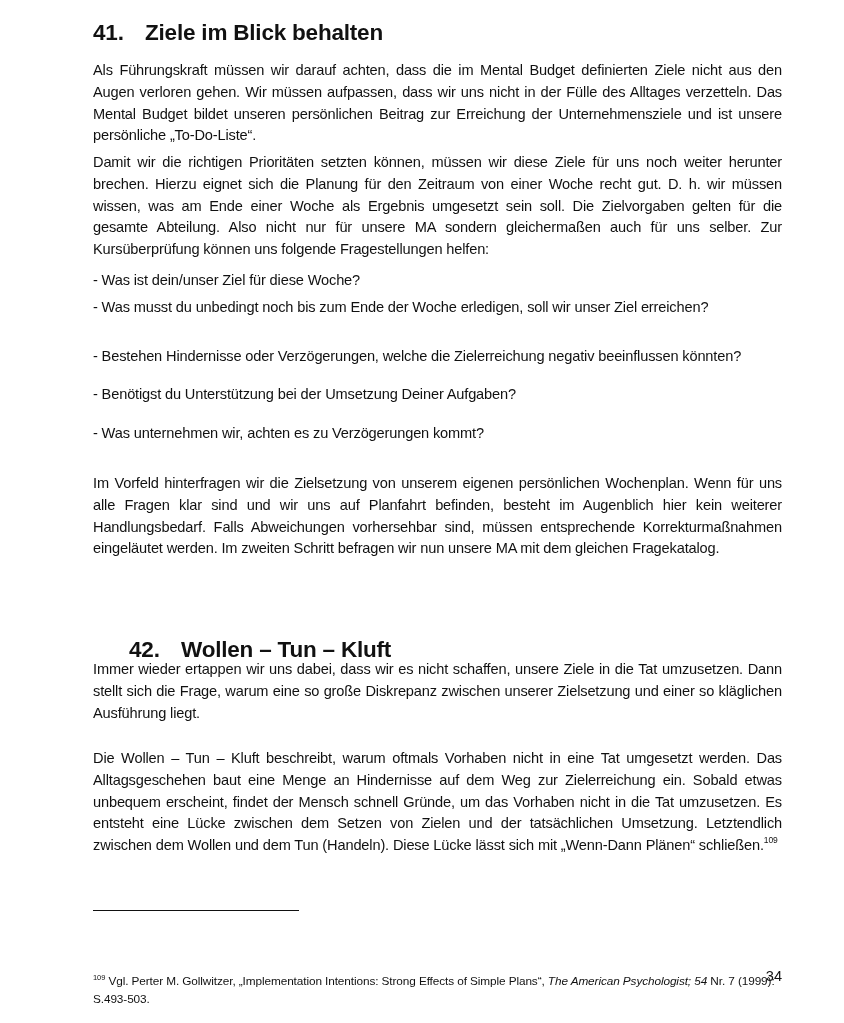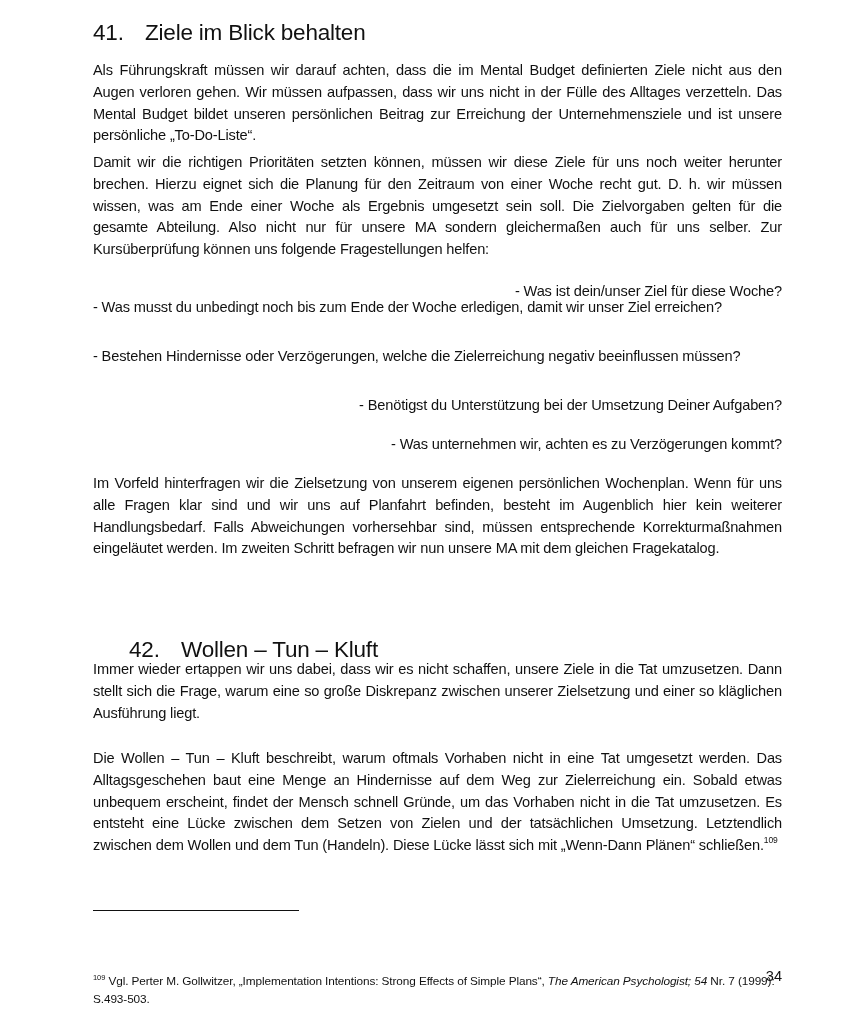--- a/index.html
+++ b/index.html
@@ -2,52 +2,52 @@
 <html><head>
 <meta charset="utf-8">
 <style>
   html, body { margin: 0; padding: 0; background: #ffffff; }
   body {
     width: 844px; height: 1023px; position: relative; overflow: hidden;
     font-family: "Liberation Sans", sans-serif; color: #111111;
   }
   .page { position: absolute; left: 93px; top: 0; width: 689px; }
   .h {
-    position: absolute; left: 0; font-size: 22.5px; font-weight: normal;
+    position: absolute; left: 0; font-size: 22.5px; font-weight: bold;
     margin: 0; letter-spacing: -0.2px; white-space: nowrap;
   }
   .h .num { display: inline-block; width: 52px; }
   .p {
     position: absolute; left: 0; width: 689px; margin: 0;
     font-size: 14.6px; line-height: 21.8px; text-align: justify;
     letter-spacing: -0.15px;
   }
-  .p.nojust { text-align: right; margin-top: 11px; }
+  .p.nojust { text-align: left; }
   sup { font-size: 8.5px; vertical-align: 0; position: relative; top: -7px; }
   .fn-rule { position: absolute; left: 0; top: 910px; width: 206px; height: 1px; background: #111; }
   .fn {
     position: absolute; left: 0; top: 973px; width: 689px; margin: 0;
     font-size: 11.8px; line-height: 16px; letter-spacing: -0.1px;
   }
   .fn sup { font-size: 7.5px; top: -5px; }
   .pagenum { position: absolute; left: 671px; top: 968px; width: 18px; text-align: right; font-size: 14.6px; }
 </style>
 </head>
 <body>
 
 <div class="page">
 
   <h2 class="h" style="top:20px;"><span class="num">41.</span><span>Ziele im Blick behalten</span></h2>
 
   <p class="p" style="top:60px;">Als Führungskraft müssen wir darauf achten, dass die im Mental Budget definierten Ziele nicht aus den Augen verloren gehen. Wir müssen aufpassen, dass wir uns nicht in der Fülle des All­tages verzetteln. Das Mental Budget bildet unseren persönlichen Beitrag zur Erreichung der Unternehmensziele und ist unsere persönliche „To-Do-Liste“.</p>
   <p class="p" style="top:152px;">Damit wir die richtigen Prioritäten setzten können, müssen wir diese Ziele für uns noch weiter herunter brechen. Hierzu eignet sich die Planung für den Zeitraum von einer Woche recht gut. D. h. wir müssen wissen, was am Ende einer Woche als Ergebnis umgesetzt sein soll. Die Zielvorgaben gelten für die gesamte Abteilung. Also nicht nur für unsere MA sondern gleicher­maßen auch für uns selber. Zur Kursüberprüfung können uns folgende Fragestellungen helfen:</p>
 
   <p class="p nojust" style="top:270px;">- Was ist dein/unser Ziel für diese Woche?</p>
-  <p class="p" style="top:297px;">- Was musst du unbedingt noch bis zum Ende der Woche erledigen, damit wir unser Ziel erreichen?</p>
-  <p class="p" style="top:346px;">- Bestehen Hindernisse oder Verzögerungen, welche die Zielerreichung negativ beeinflussen müssen?</p>
+  <p class="p" style="top:297px;">- Was musst du unbedingt noch bis zum Ende der Woche erledigen, soll wir unser Ziel erreichen?</p>
+  <p class="p" style="top:346px;">- Bestehen Hindernisse oder Verzögerungen, welche die Zielerreichung negativ beeinflussen könnten?</p>
   <p class="p nojust" style="top:384px;">- Benötigst du Unterstützung bei der Umsetzung Deiner Aufgaben?</p>
   <p class="p nojust" style="top:423px;">- Was unternehmen wir, achten es zu Verzögerungen kommt?</p>
 
   <p class="p" style="top:473px;">Im Vorfeld hinterfragen wir die Zielsetzung von unserem eigenen persönlichen Wochenplan. Wenn für uns alle Fragen klar sind und wir uns auf Planfahrt befinden, besteht im Augenblich hier kein weiterer Handlungsbedarf. Falls Abweichungen vorhersehbar sind, müssen entspre­chende Korrekturmaßnahmen eingeläutet werden. Im zweiten Schritt befragen wir nun unsere MA mit dem gleichen Fragekatalog.</p>
 
   <h2 class="h" style="top:637px;margin-left:36px;"><span class="num">42.</span><span>Wollen – Tun – Kluft</span></h2>
 
   <p class="p" style="top:659px;">Immer wieder ertappen wir uns dabei, dass wir es nicht schaffen, unsere Ziele in die Tat umzu­setzen. Dann stellt sich die Frage, warum eine so große Diskrepanz zwischen unserer Zielset­zung und einer so kläglichen Ausführung liegt.</p>
   <p class="p" style="top:748px;"><span>Die Wollen – Tun – Kluft beschreibt, warum oftmals Vorhaben nicht in eine Tat umgesetzt wer­den. Das Alltagsgeschehen baut eine Menge an Hindernisse auf dem Weg zur Zielerreichung ein. Sobald etwas unbequem erscheint, findet der Mensch schnell Gründe, um das Vorhaben nicht in die Tat umzusetzen. Es entsteht eine Lücke zwischen dem Setzen von Zielen und der tatsächlichen Umsetzung. Letztendlich zwischen dem Wollen und dem Tun (Handeln). Diese Lücke lässt sich mit „Wenn-Dann Plänen“ schließen.</span><sup>109</sup></p>
 

